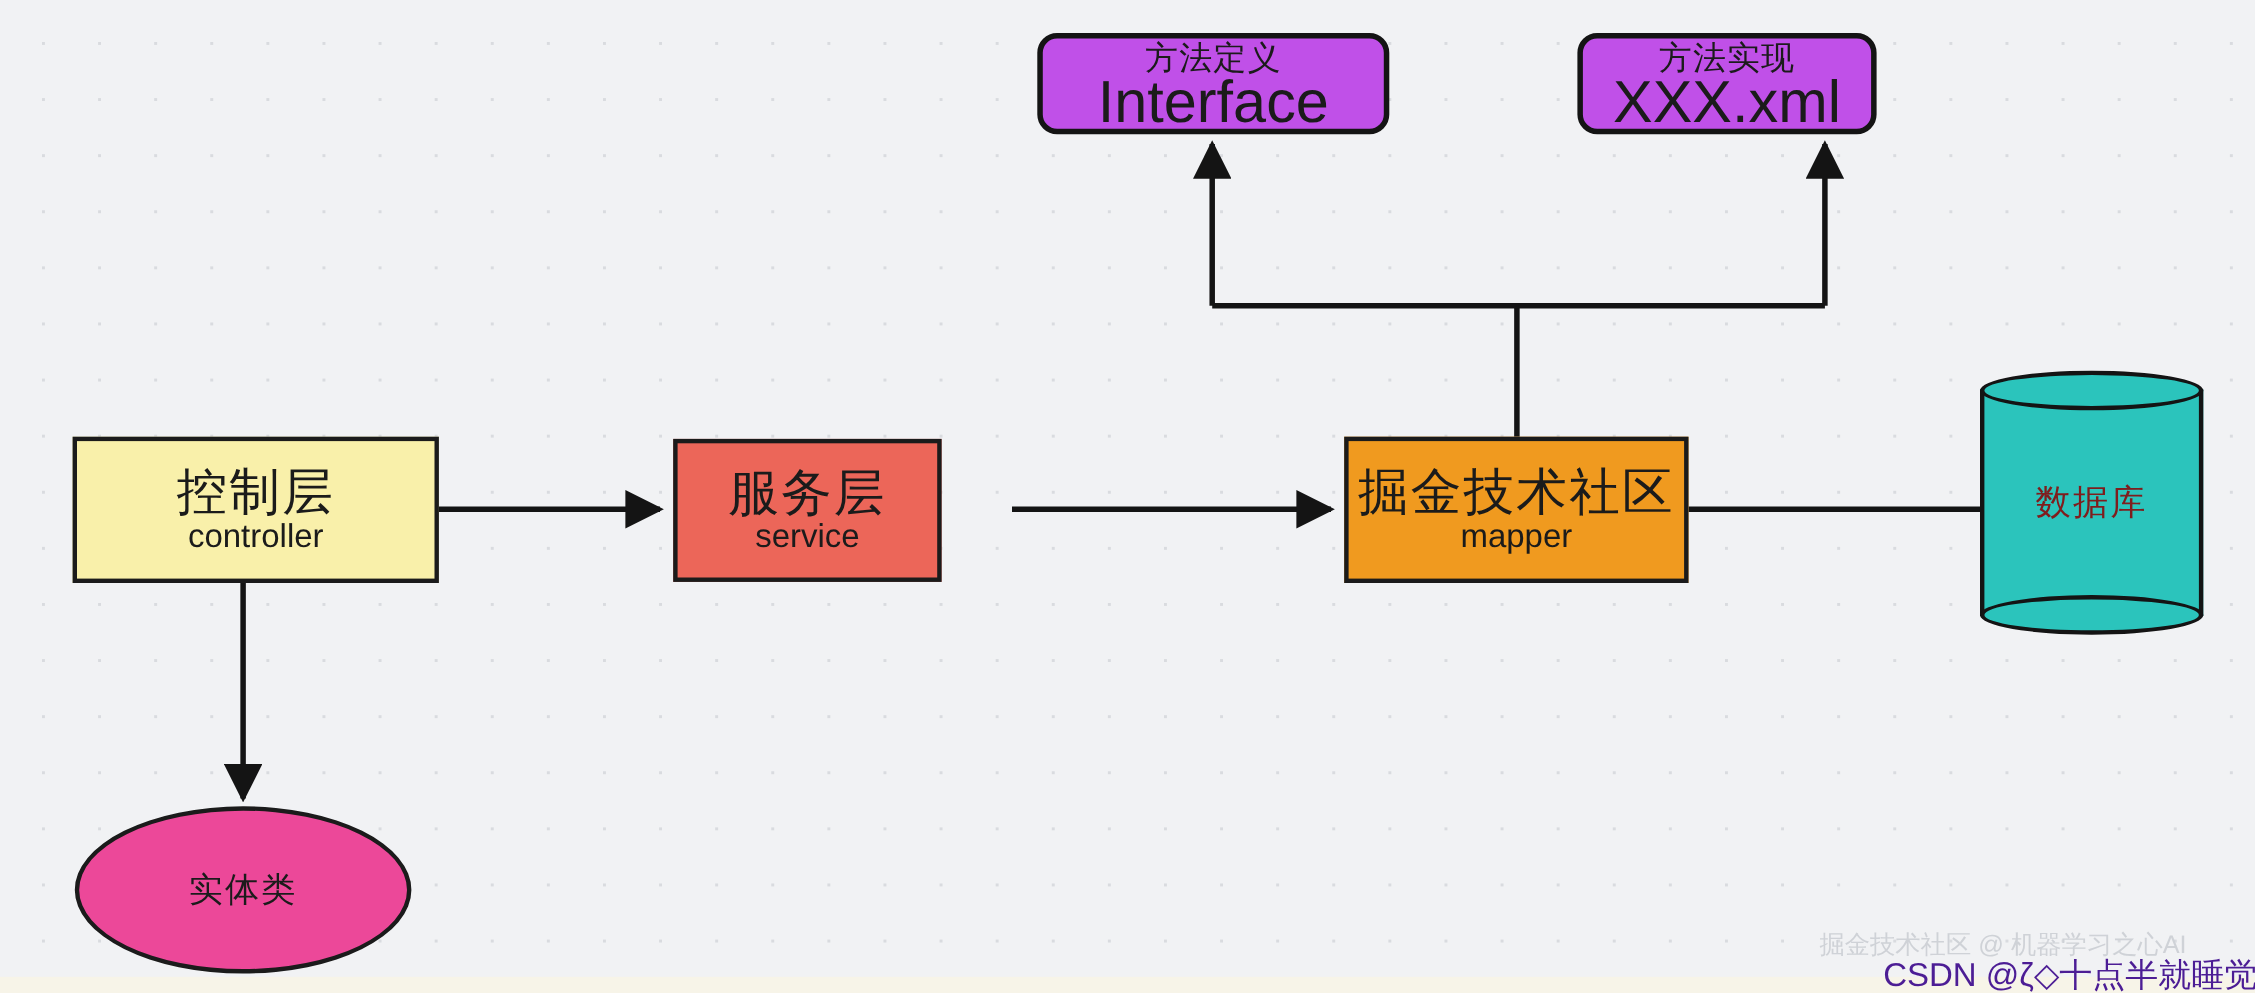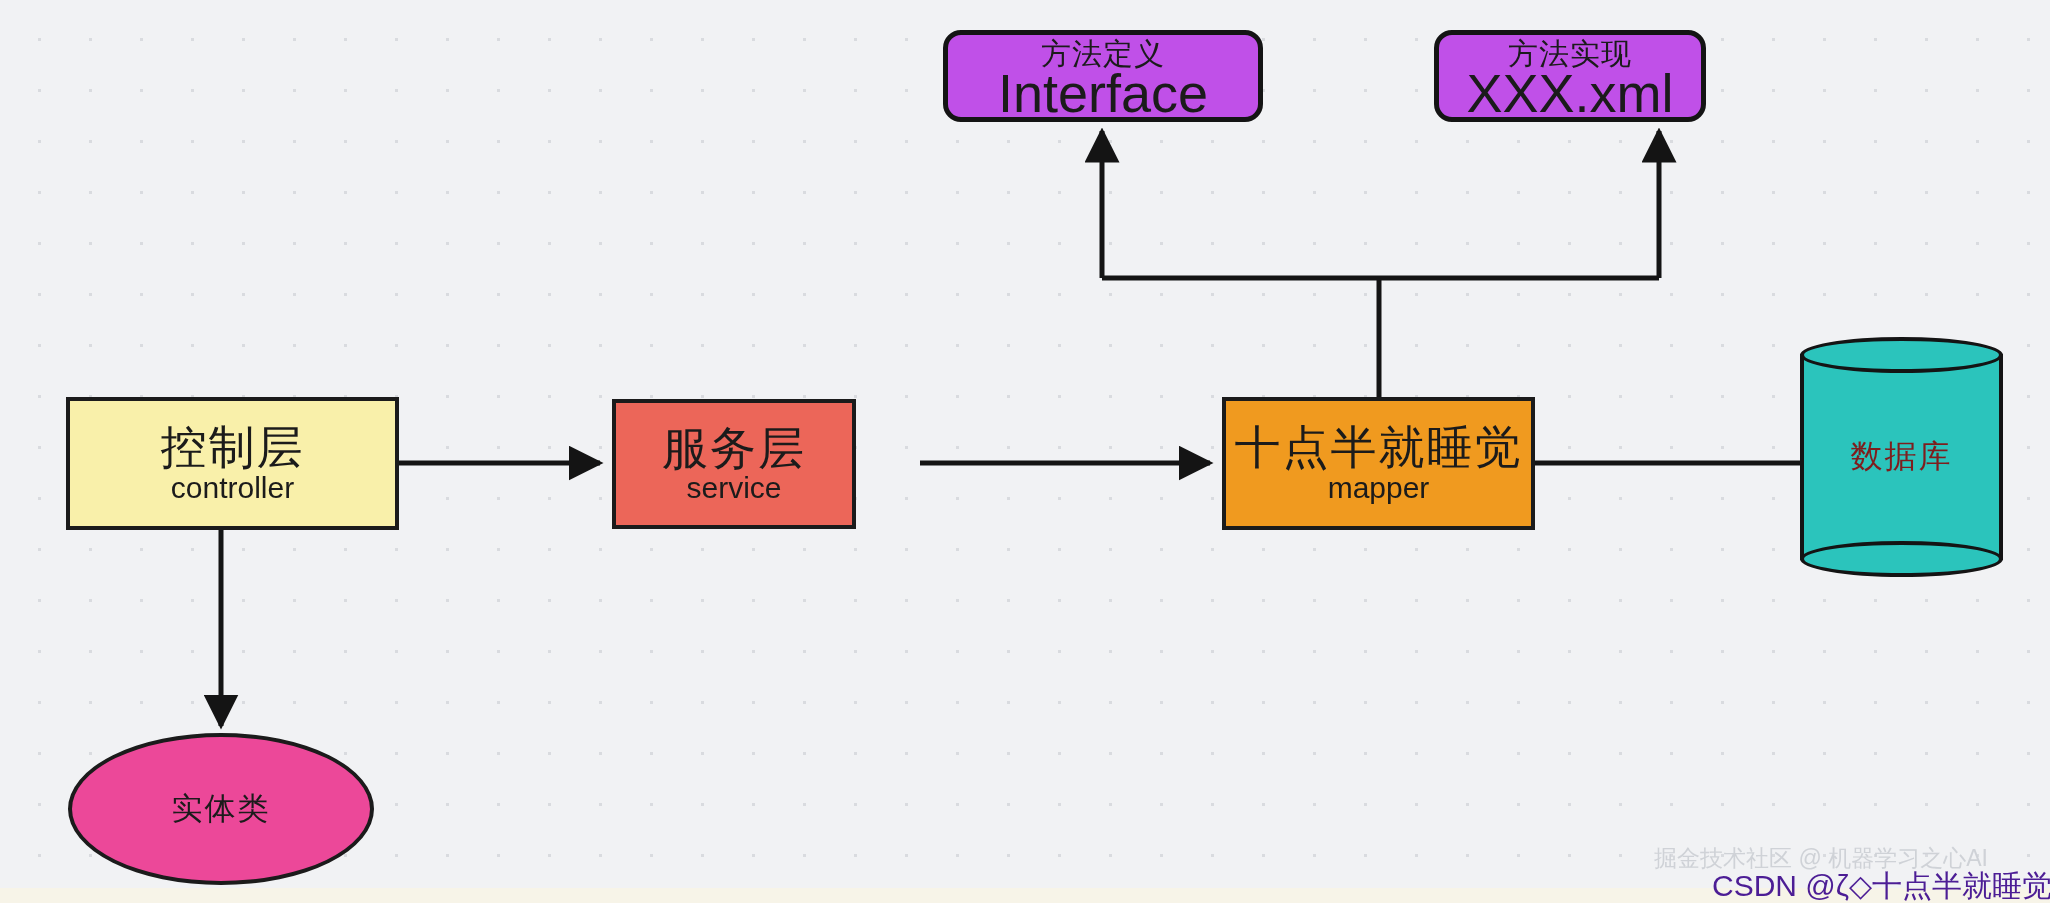--- a/index.html
+++ b/index.html
@@ -126,21 +126,21 @@
   <span class="cn">控制层</span>
   <span class="en">controller</span>
 </div>
 
 <div class="node rectnode layer" id="node-service">
   <span class="cn">服务层</span>
   <span class="en">service</span>
 </div>
 
 <div class="node rectnode layer" id="node-mapper">
-  <span class="cn">十点半就睡觉</span>
+  <span class="cn">掘金技术社区</span>
   <span class="en">mapper</span>
 </div>
 
 <div class="node" id="node-db">
   <div class="cyl-body"></div>
   <div class="cyl-bottom"></div>
   <div class="cyl-top"></div>
   <div class="cyl-label">数据库</div>
 </div>
 

